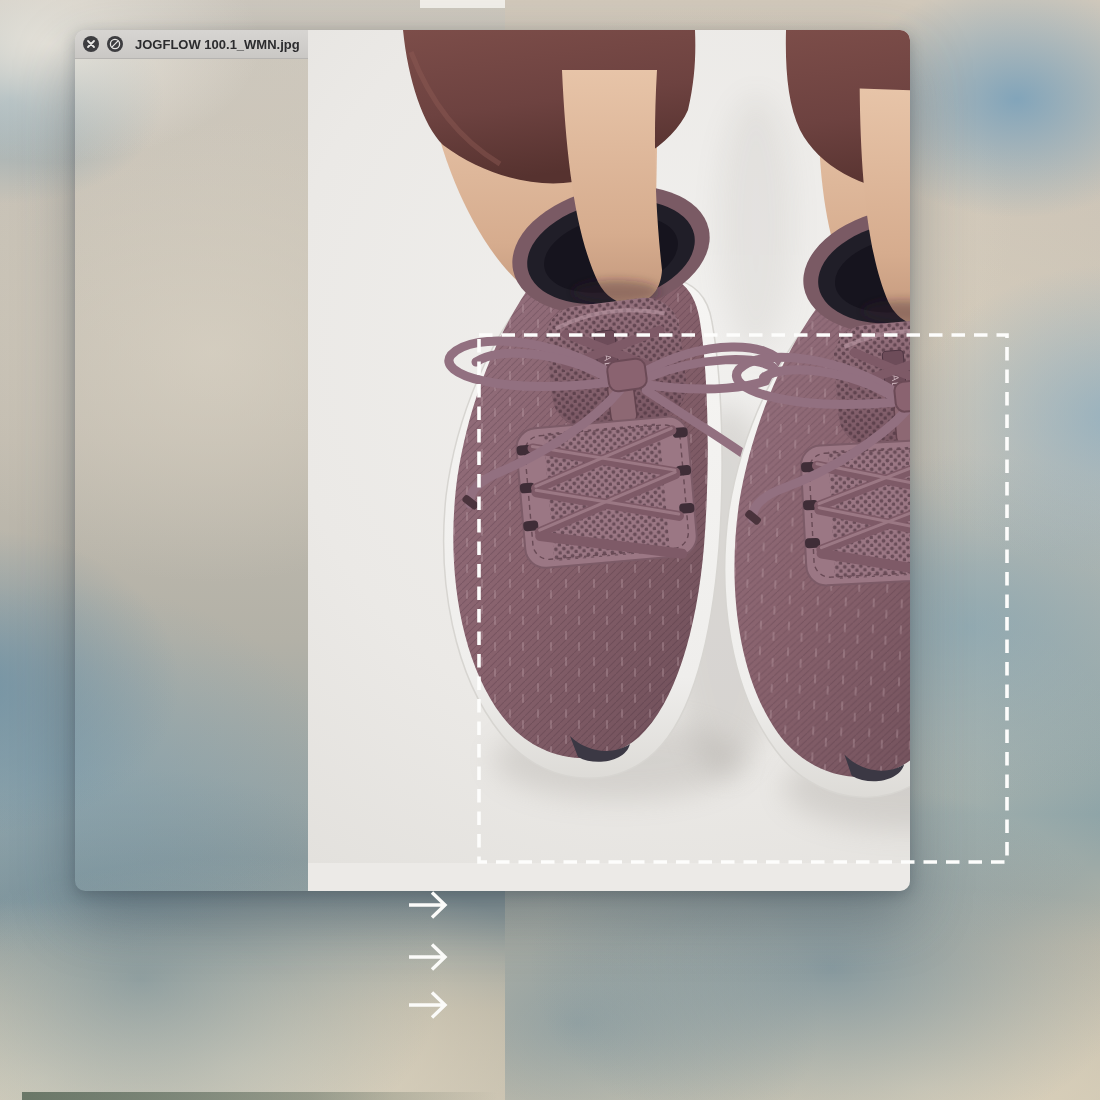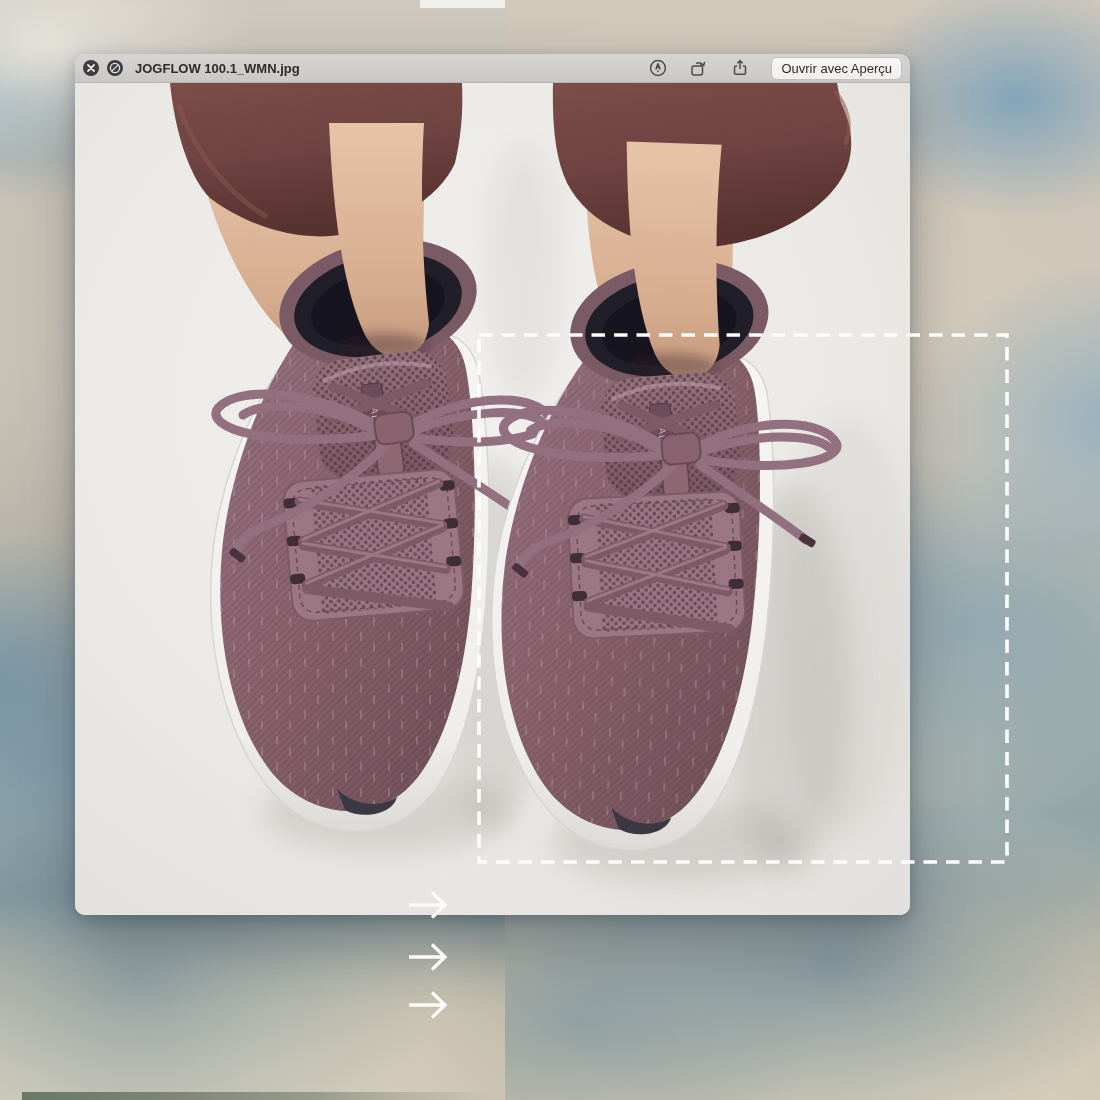--- a/index.html
+++ b/index.html
@@ -36,24 +36,24 @@
       radial-gradient(460px 300px at 70% 32%, rgba(217,207,189,.7), rgba(217,207,189,0) 72%),
       radial-gradient(520px 280px at 40% 70%, rgba(214,204,186,.65), rgba(214,204,186,0) 75%),
       radial-gradient(560px 260px at 70% 99%, rgba(222,212,190,.9), rgba(222,212,190,0) 78%),
       linear-gradient(180deg,#d2c9bb 0%,#ccc4b7 20%,#c6c1b6 40%,#a8b1ad 60%,#8ca3a7 74%,#b8b5a7 86%,#c9c1ae 100%);
   }
   .sky-gap{position:absolute;left:420px;top:0;width:85px;height:8px;background:#f1efe9;}
   .sky-bottom-edge{position:absolute;left:22px;top:1092px;width:475px;height:8px;
     background:linear-gradient(90deg,rgba(74,92,76,.75),rgba(96,108,92,.5) 60%,rgba(96,108,92,0));}
   
   .qlwin{
-    position:absolute;left:75px;top:54px;width:835px;height:861px;
+    position:absolute;left:75px;top:30px;width:835px;height:861px;
     border-radius:10px;z-index:2;
     box-shadow:0 25px 60px rgba(45,58,70,.38), 0 4px 14px rgba(40,50,60,.28);
-    display:flex;flex-direction:column;overflow:hidden;
+    display:flex;flex-direction:row;overflow:hidden;
   }
   .titlebar{
     height:28px;flex:0 0 28px;display:flex;align-items:center;
     background:linear-gradient(180deg,#d7d5d2,#cac8c5);
     border-bottom:1px solid #b6b4b1;padding:0 8px;gap:8px;
   }
   .tb-circle{width:16px;height:16px;border-radius:50%;background:#3d3d40;
     display:flex;align-items:center;justify-content:center;flex:0 0 16px;cursor:default;}
   .tb-circle svg{display:block;}
   .tb-title{font-size:13px;font-weight:700;color:#2c2c2e;margin-left:4px;
@@ -89,42 +89,20 @@
         <path d="M2,2 L8,8 M8,2 L2,8" stroke="#e8e7e5" stroke-width="1.8" stroke-linecap="round"></path>
       </svg>
     </div>
     <div class="tb-circle">
       <svg width="12" height="12" viewBox="0 0 12 12">
         <circle cx="6" cy="6" r="4.6" fill="none" stroke="#e8e7e5" stroke-width="1.3"></circle>
         <path d="M2.9,9.1 L9.1,2.9" stroke="#e8e7e5" stroke-width="1.3"></path>
       </svg>
     </div>
     <div class="tb-title">JOGFLOW 100.1_WMN.jpg</div>
-    <div class="tb-right">
-      <div class="tb-icon">
-        <svg width="18" height="18" viewBox="0 0 18 18">
-          <circle cx="9" cy="9" r="7.4"></circle>
-          <path d="M9,4.6 L11.2,10.4 M9,4.6 L6.8,10.4 M7.5,8.6 L10.5,8.6 M9,11.5 L9,13"></path>
-        </svg>
-      </div>
-      <div class="tb-icon">
-        <svg width="19" height="19" viewBox="0 0 19 19">
-          <rect x="3" y="7" width="10.5" height="9" rx="2"></rect>
-          <path d="M7,4.6 A5.6,5.6 0 0 1 14.6,6.4"></path>
-          <path d="M15.6,2.8 L14.7,6.6 L11.2,5.6"></path>
-        </svg>
-      </div>
-      <div class="tb-icon">
-        <svg width="18" height="18" viewBox="0 0 18 18">
-          <path d="M6.2,7 H4.8 a1.3,1.3 0 0 0 -1.3,1.3 V14 a1.3,1.3 0 0 0 1.3,1.3 h8.4 a1.3,1.3 0 0 0 1.3,-1.3 V8.3 a1.3,1.3 0 0 0 -1.3,-1.3 H11.8"></path>
-          <path d="M9,1.8 L9,10 M6.3,4.3 L9,1.6 L11.7,4.3"></path>
-        </svg>
-      </div>
-      <div class="open-btn">Ouvrir avec Aperçu</div>
-    </div>
   </div>
 
   <div class="content">
     <svg width="835" height="833" viewBox="0 0 835 833">
       <defs>
         <radialGradient id="bgGrad" cx="45%" cy="38%" r="80%">
           <stop offset="0%" stop-color="#f1f0ee"></stop>
             <stop offset="60%" stop-color="#ebe9e6"></stop>
           <stop offset="100%" stop-color="#e2e0dc"></stop>
         </radialGradient>

